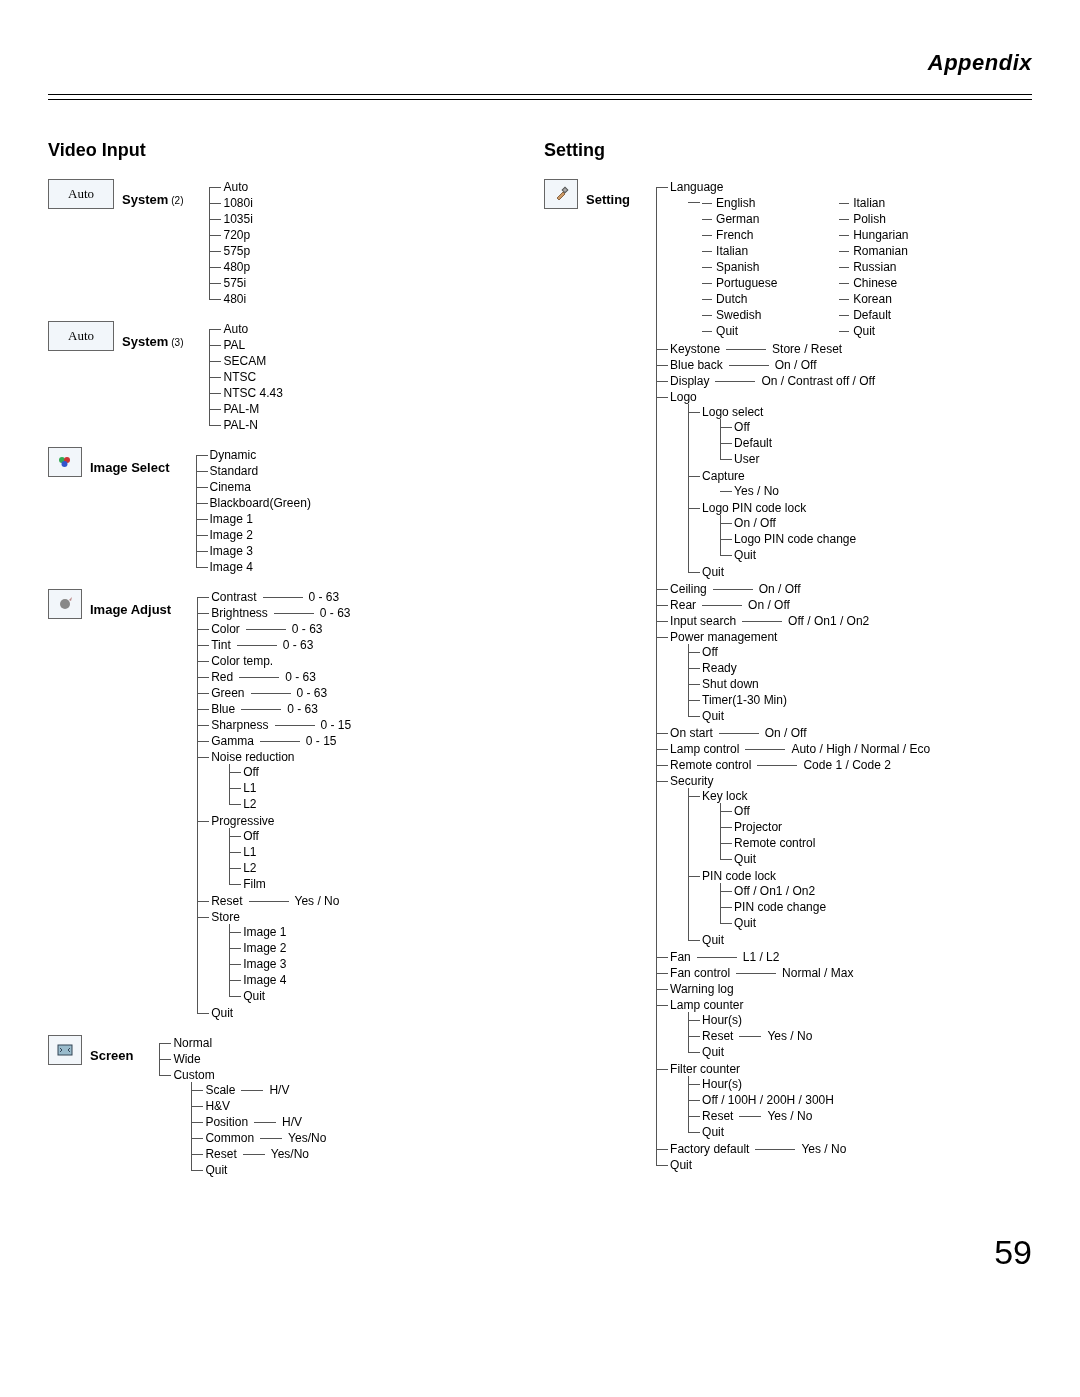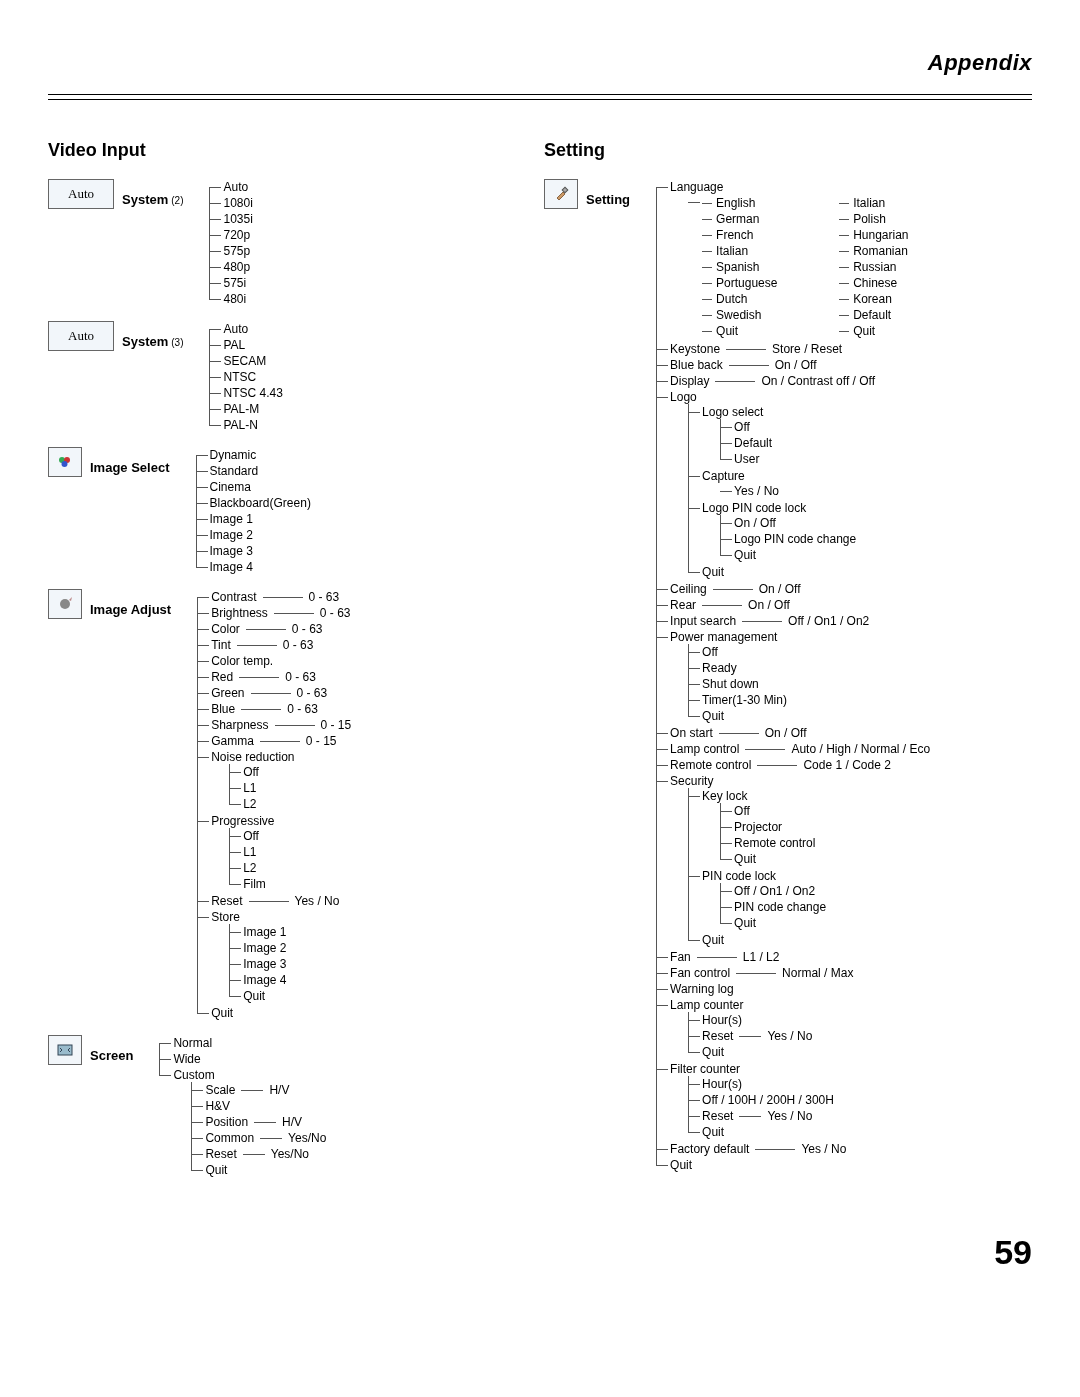--- a/index.html
+++ b/index.html
@@ -154,21 +154,21 @@
     position: absolute;
     left: 0;
     top: .6em;
     width: 10px;
     border-top: 1px solid #555;
   }
 
   .page-num {
     text-align: right;
     font-size: 34px;
-    font-weight: bold;
+    font-weight: normal;
     margin-top: 40px;
   }
 
   
   .ico-img-select, .ico-img-adjust, .ico-screen, .ico-setting {
     width: 16px; height: 16px;
   }
 </style>
 </head>
 <body>

